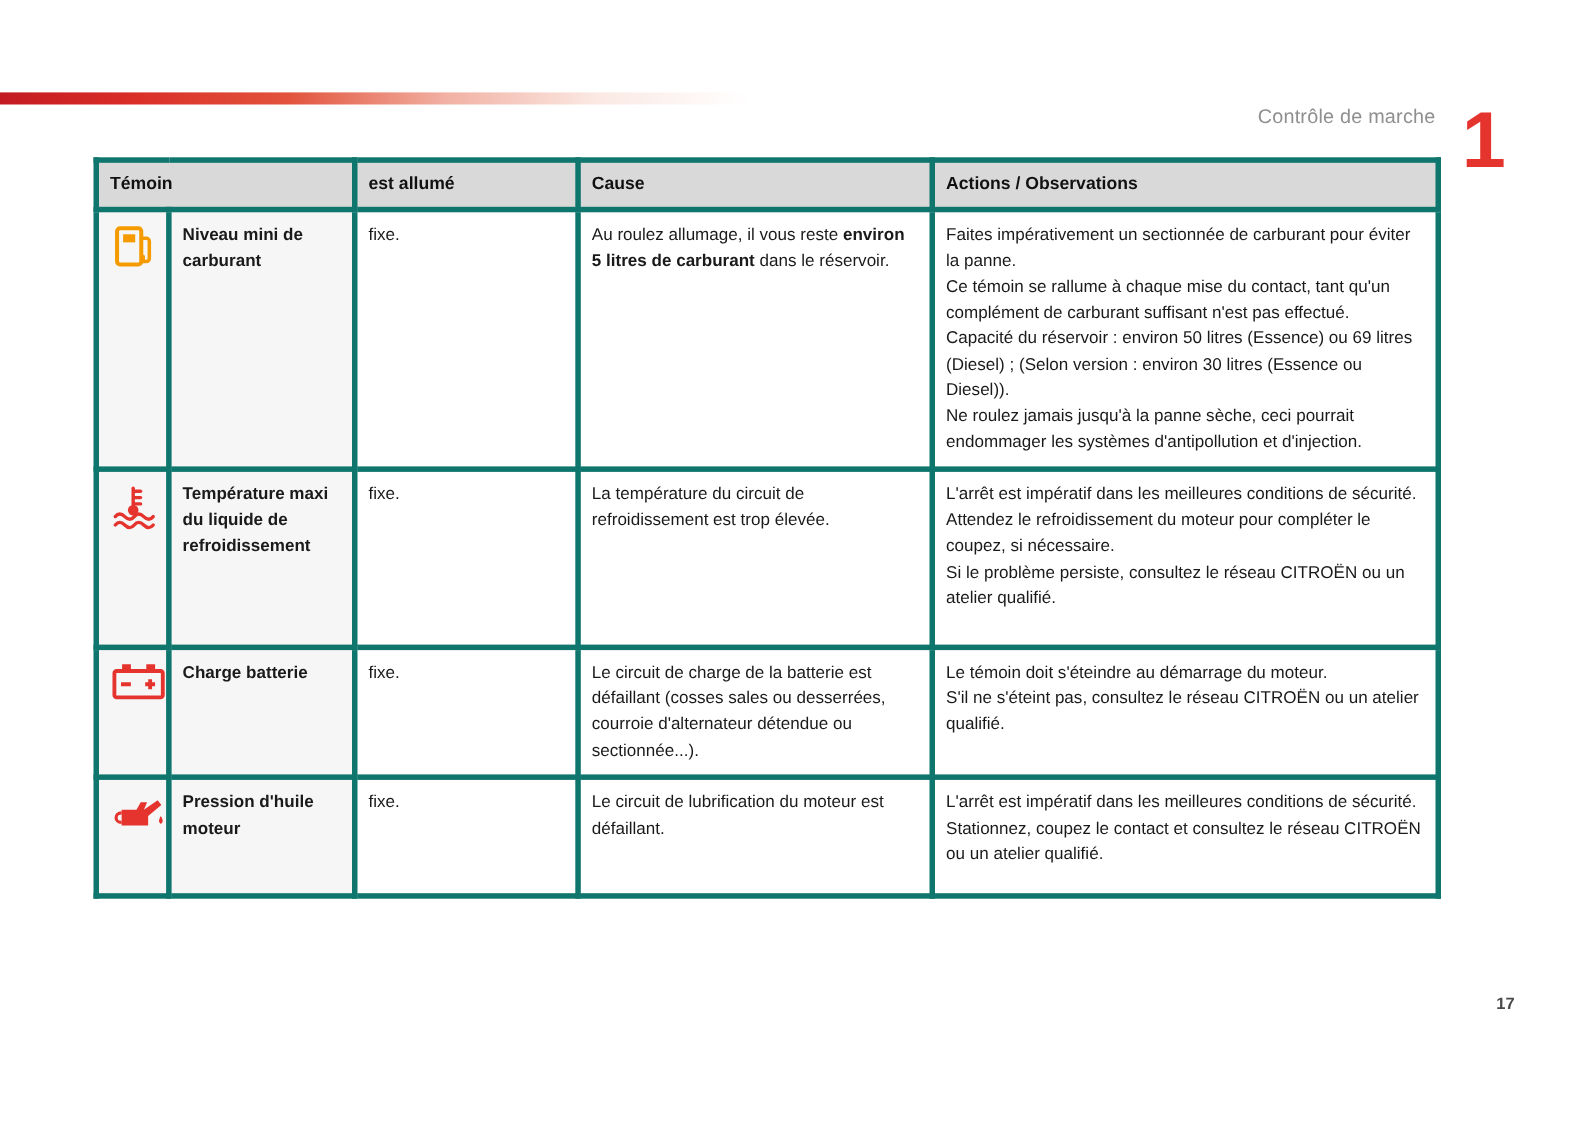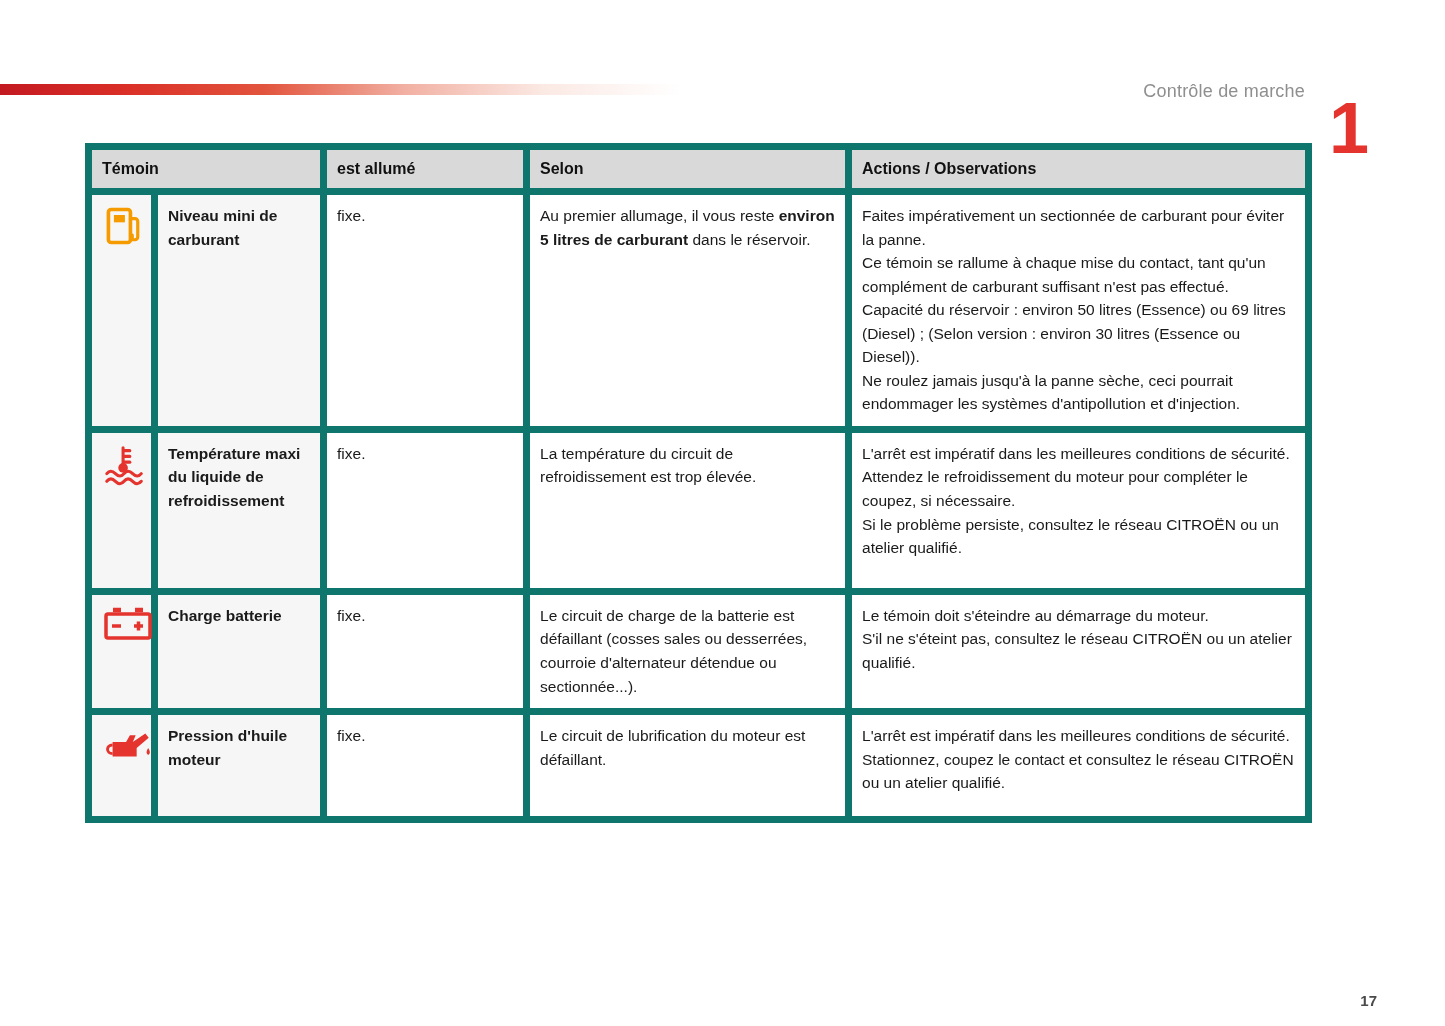--- a/index.html
+++ b/index.html
@@ -15,21 +15,21 @@
     position: absolute;
     top: 84px; left: 0;
     width: 695px; height: 11px;
     background: linear-gradient(90deg,
       #c31a22 0%, #da2f27 18%, #e2543d 38%,
       rgba(230,110,85,0.55) 58%, rgba(240,175,155,0.28) 78%,
       rgba(255,255,255,0) 98%);
   }
   .header-title {
     position: absolute;
-    top: 81px; right: 140px;
+    top: 96px; right: 140px;
     font-size: 18px;
     color: #8f8f8f;
     letter-spacing: 0.2px;
   }
   .chapter-num {
     position: absolute;
     top: 92px; right: 76px;
     font-size: 72px;
     line-height: 1;
     font-weight: bold;
@@ -37,42 +37,42 @@
   }
   table.warning {
     position: absolute;
     left: 85px; top: 143px;
     width: 1220px;
     border-collapse: collapse;
     table-layout: fixed;
     font-size: 15.5px;
   }
   table.warning th, table.warning td {
-    border: 7px solid #0f766e;
+    border: 5px solid #0f766e;
     text-align: left;
     vertical-align: top;
   }
   table.warning thead th {
     background: #d9d9d9;
     height: 45px;
     vertical-align: middle;
     padding: 0 10px;
     font-size: 16px;
     color: #111;
   }
   table.warning td {
     padding: 9px 10px 10px 10px;
     line-height: 1.52;
   }
   td.icon-cell { background: #f6f6f6; padding: 12px 8px; text-align: center; }
   td.label-cell { background: #f6f6f6; font-weight: bold; }
   td.cause-cell b { font-weight: bold; }
   .page-number {
     position: absolute;
-    top: 992px; right: 68px;
+    top: 904px; right: 68px;
     font-size: 15px;
     font-weight: bold;
     color: #4a4a4a;
   }
   .icn { display: inline-block; }
 </style>
 </head>
 <body>
 
 <div class="page">
@@ -88,37 +88,37 @@
       <col style="width:66px">
         <col style="width:169px">
         <col style="width:203px">
         <col style="width:322px">
         <col style="width:460px">
     </colgroup>
     <thead>
       <tr>
         <th colspan="2">Témoin</th>
         <th>est allumé</th>
-        <th>Selon</th>
+        <th>Cause</th>
         <th>Actions / Observations</th>
       </tr>
     </thead>
     <tbody>
 
       <tr style="height:220px">
         <td class="icon-cell">
           <svg class="icn" width="44" height="44" viewBox="0 0 48 48" fill="none">
             <rect x="7" y="6" width="24" height="36" rx="3" stroke="#f59b00" stroke-width="4"></rect>
             <rect x="13" y="12" width="12" height="8" fill="#f59b00"></rect>
             <path d="M31 16 h5 a3 3 0 0 1 3 3 v17 a3 3 0 0 1 -3 3 h-3 v-5" stroke="#f59b00" stroke-width="3.5" fill="none" stroke-linecap="round"></path>
           </svg>
         </td>
         <td class="label-cell">Niveau mini de carburant</td>
         <td class="state-cell">fixe.</td>
-        <td class="cause-cell"><span>Au premier allumage, il vous reste </span><b>environ 5 litres de carburant</b><span> dans le réservoir.</span></td>
+        <td class="cause-cell"><span>Au roulez allumage, il vous reste </span><b>environ 5 litres de carburant</b><span> dans le réservoir.</span></td>
         <td class="actions-cell">
           <div>Faites impérativement un sectionnée de carburant pour éviter la panne.</div>
           <div>Ce témoin se rallume à chaque mise du contact, tant qu'un complément de carburant suffisant n'est pas effectué.</div>
           <div>Capacité du réservoir : environ 50 litres (Essence) ou 69 litres (Diesel) ; (Selon version : environ 30 litres (Essence ou Diesel)).</div>
           <div>Ne roulez jamais jusqu'à la panne sèche, ceci pourrait endommager les systèmes d'antipollution et d'injection.</div>
         </td>
       </tr>
 
       <tr style="height:162px">
         <td class="icon-cell">

